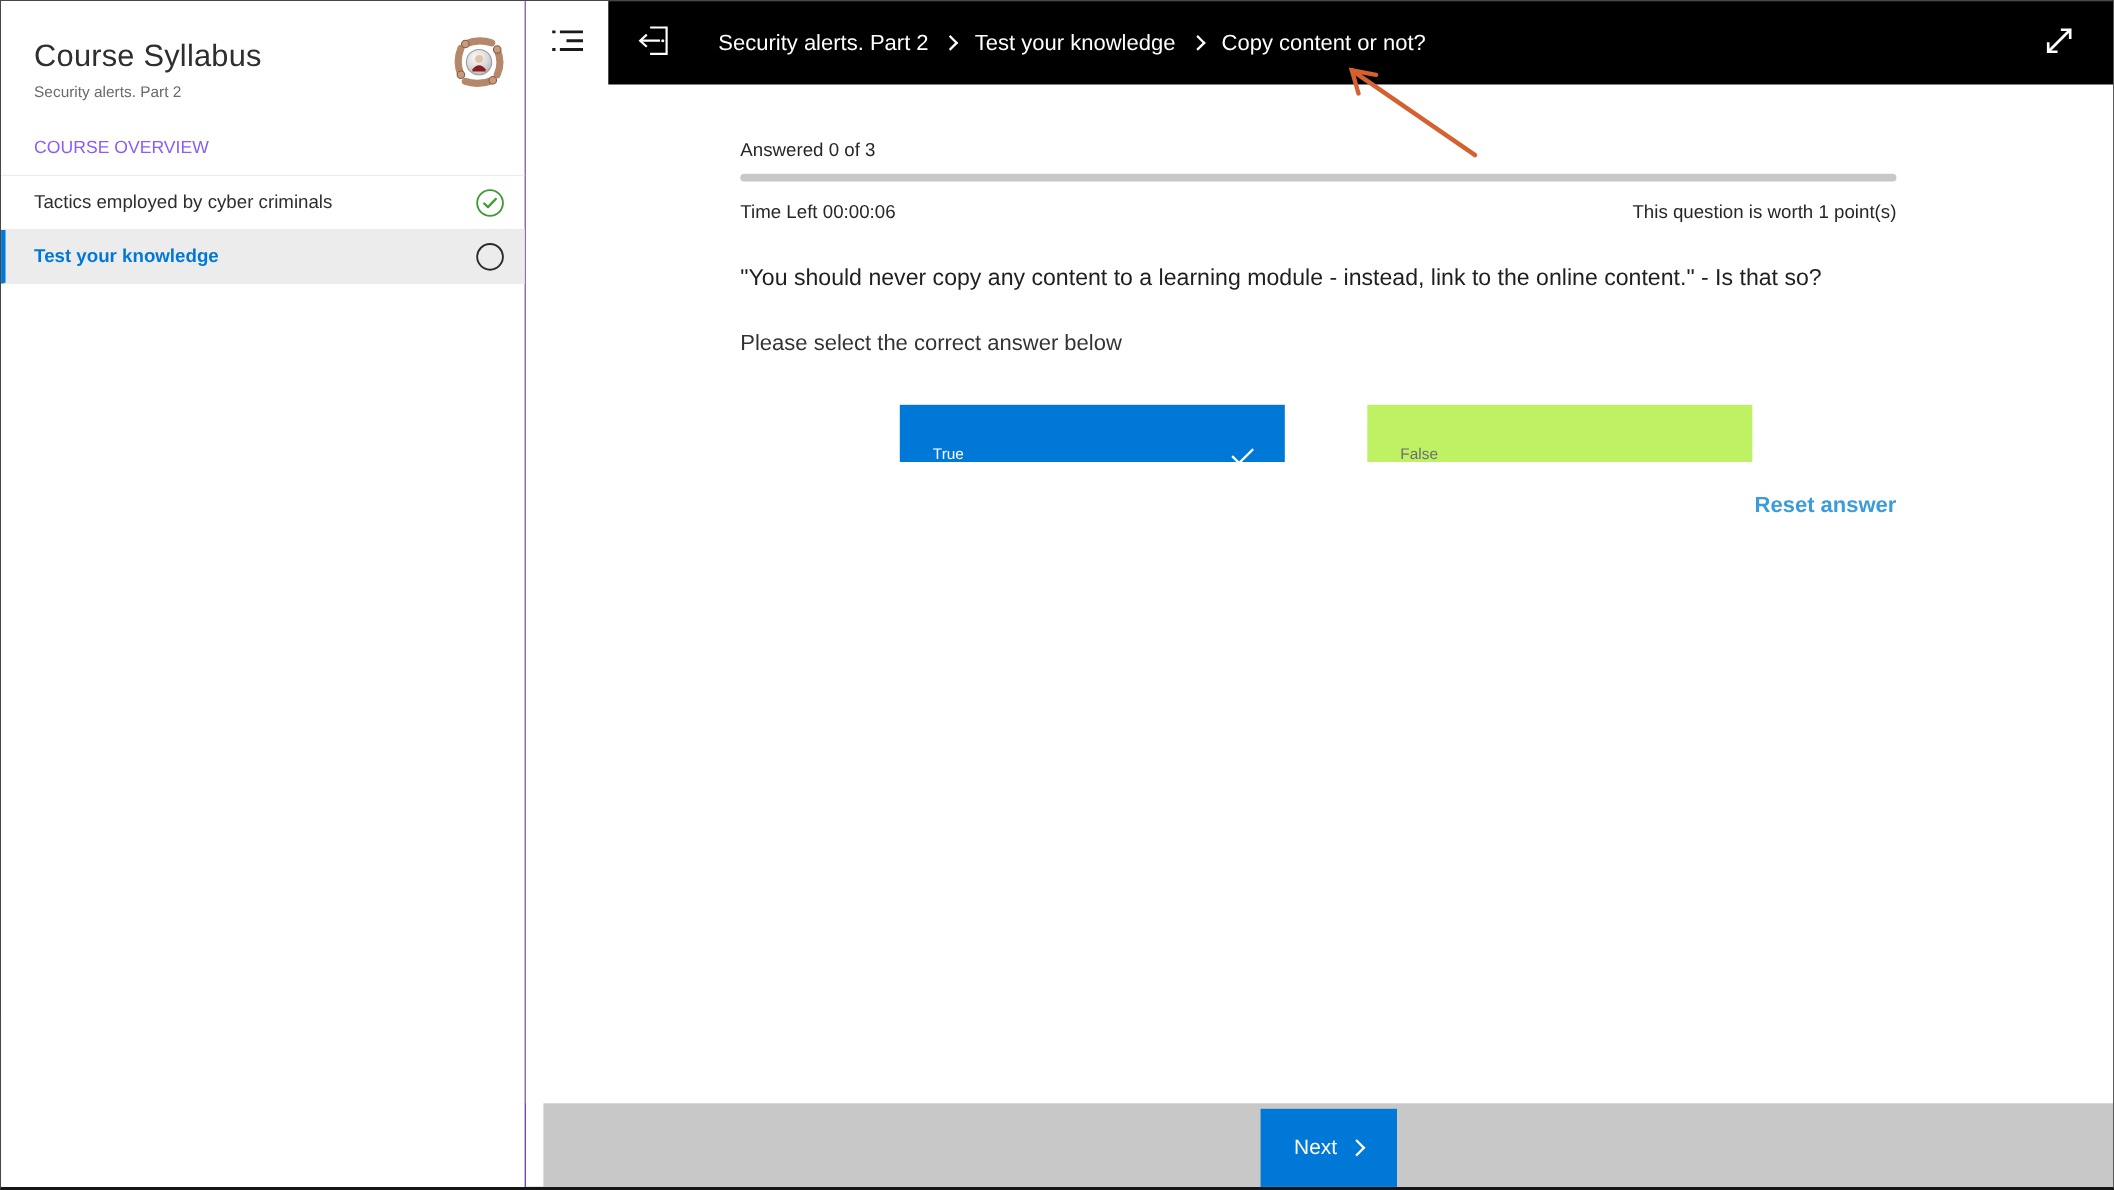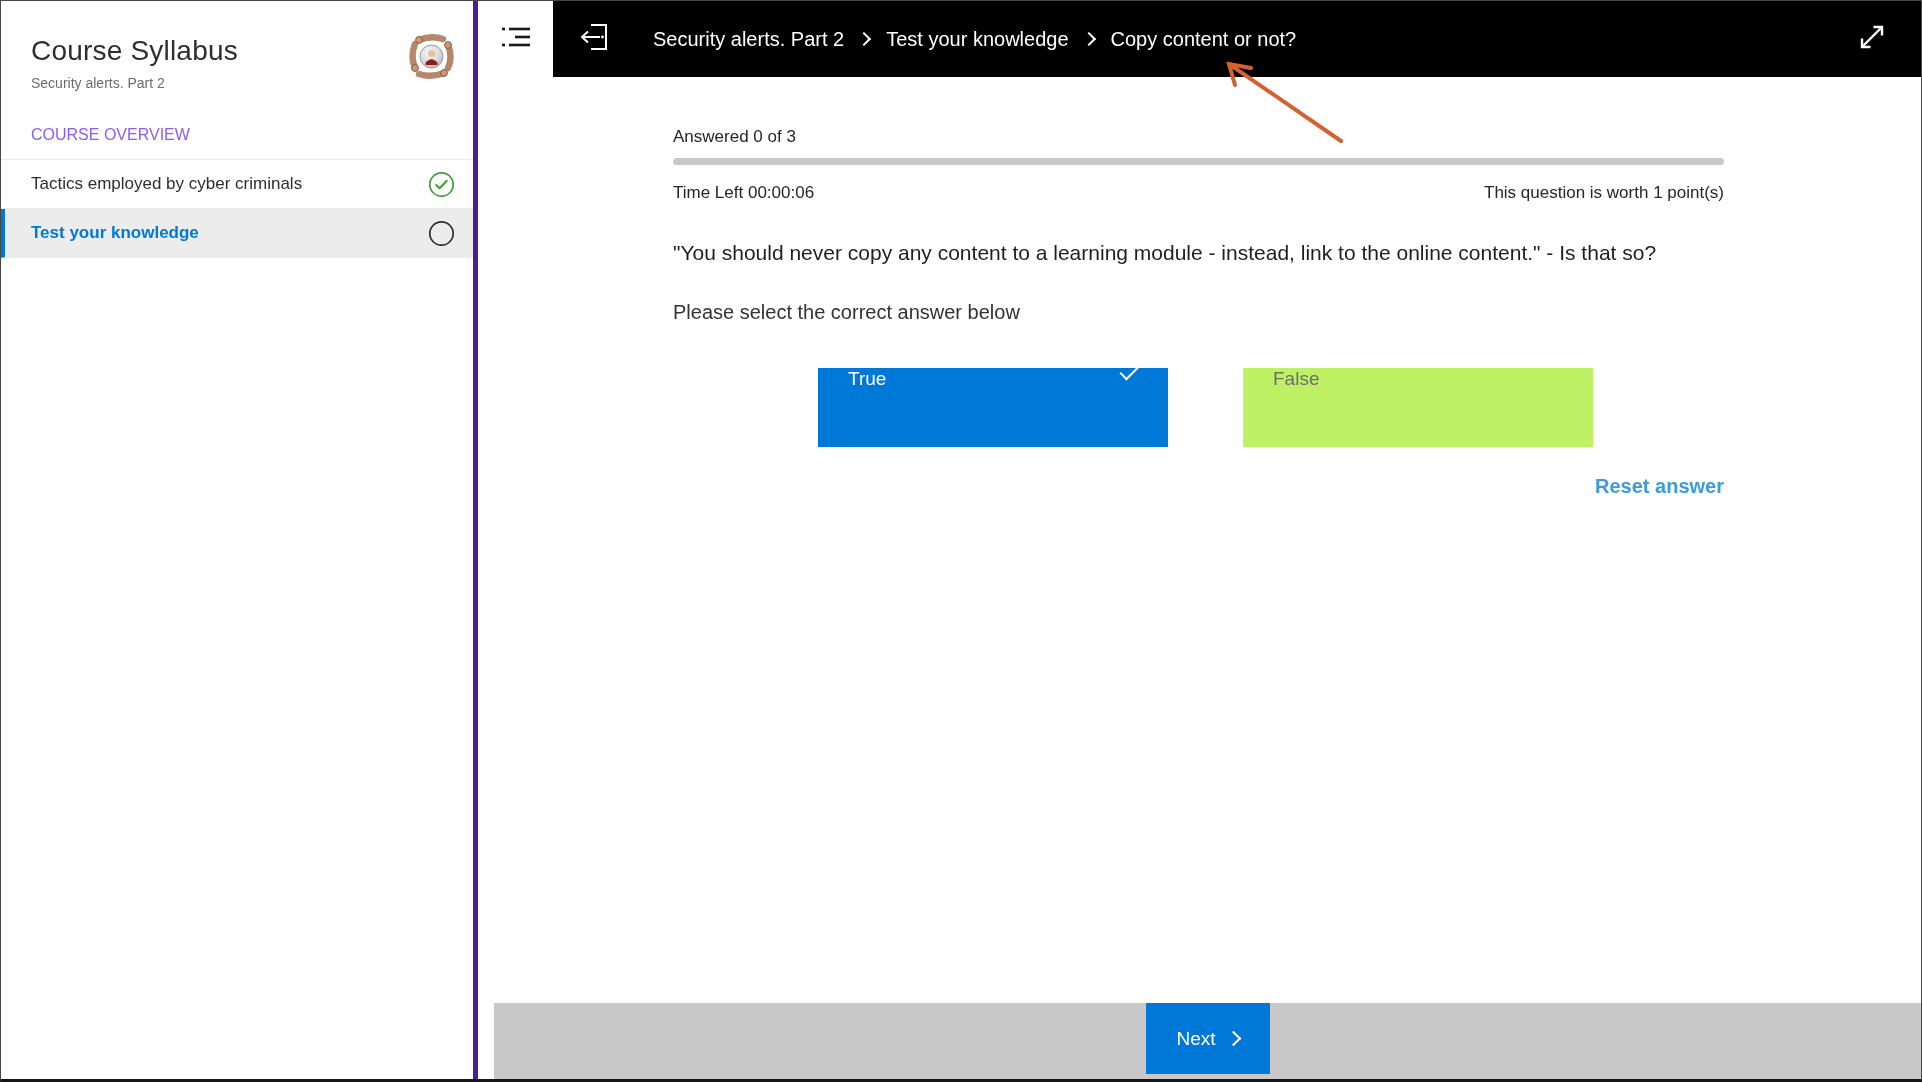--- a/index.html
+++ b/index.html
@@ -6,21 +6,21 @@
   html,body { background:#e8e8e8; }
   body { font-family:"Liberation Sans", sans-serif; }
   .screen {
     position:relative; width:1922px; height:1082px; background:#fff;
     border:1px solid #474747; border-bottom:3px solid #161616; overflow:hidden;
   }
 
   
   .sidebar {
     position:absolute; left:0; top:0; width:477px; height:100%;
-    background:#fff; border-right:5px solid #4c1d95;
+    background:#fff; border-right:1px solid #4c1d95;
   }
   .side-head { position:relative; padding:34px 80px 20px 30px; }
   .side-title { font-size:28px; font-weight:300; color:#2e2e2e; letter-spacing:.2px; }
   .side-sub { margin-top:8px; font-size:14px; color:#6b6b6b; }
   .side-logo { position:absolute; right:17px; top:31px; width:49px; height:49px; }
   .side-section {
     height:49px; display:flex; align-items:center; padding:0 18px 0 30px;
     font-size:16px; color:#8b5cf6; border-bottom:1px solid #ececec;
   }
   .side-item {
@@ -55,37 +55,37 @@
   .main { position:absolute; left:477px; top:76px; right:0; bottom:76px; background:#fff; overflow:hidden; }
   .quiz-wrap { margin-left:195px; width:1051px; }
   .answered { margin-top:50px; font-size:17px; color:#262626; }
   .progressbar { margin-top:11px; height:7px; background:#c8c8c8; border-radius:4px; overflow:hidden; }
   .progress-fill { height:100%; background:#0078d7; width:0%; }
   .meta-row { margin-top:18px; display:flex; justify-content:space-between; font-size:17px; color:#262626;gap:40px; }
   .question { margin-top:36px; font-size:21px; line-height:1.38; color:#1f1f1f; }
   .instruction { margin-top:33px; font-size:20px; color:#333; }
   .options { margin-top:44px; margin-left:145px; display:flex; gap:63px; }
   .option {
-    width:350px; height:79px; display:flex; align-items:flex-start;
-    padding:0 26px 0 30px; font-size:19px; cursor:pointer;
+    width:350px; height:52px; display:flex; align-items:flex-end;
+    padding:0 26px 0 30px; font-size:14px; cursor:pointer;
   }
   .option.selected { background:#0078d7; color:#fff; }
   .option.unselected { background:#bef264; color:#6e6e6e;margin-left:12px; }
   .opt-check {
     margin-left:auto; width:19px; height:10px;
     border-left:2px solid #fff; border-bottom:2px solid #fff;
     transform:rotate(-45deg) translateY(-4px);
   }
   .reset-row { margin-top:28px; text-align:right;font-weight:bold; }
   .reset-link { font-size:20px; color:#3b9bdb; cursor:pointer; }
 
   
   .footer {
     position:absolute; left:477px; right:0; bottom:0; height:76px; background:#c8c8c8;
-    display:flex; justify-content:center; margin-left:16px;
+    display:flex; justify-content:center; align-items:flex-end;margin-left:16px;
   }
   .next-btn {
     width:124px; height:71px; background:#0078d7; color:#fff; border:none;
     font-family:inherit; font-size:19px; display:flex; align-items:center;
     justify-content:center; gap:12px; cursor:pointer;
   }
   .next-chev {
     width:11px; height:11px; border-top:2px solid #fff; border-right:2px solid #fff;
     transform:rotate(45deg);
   }

